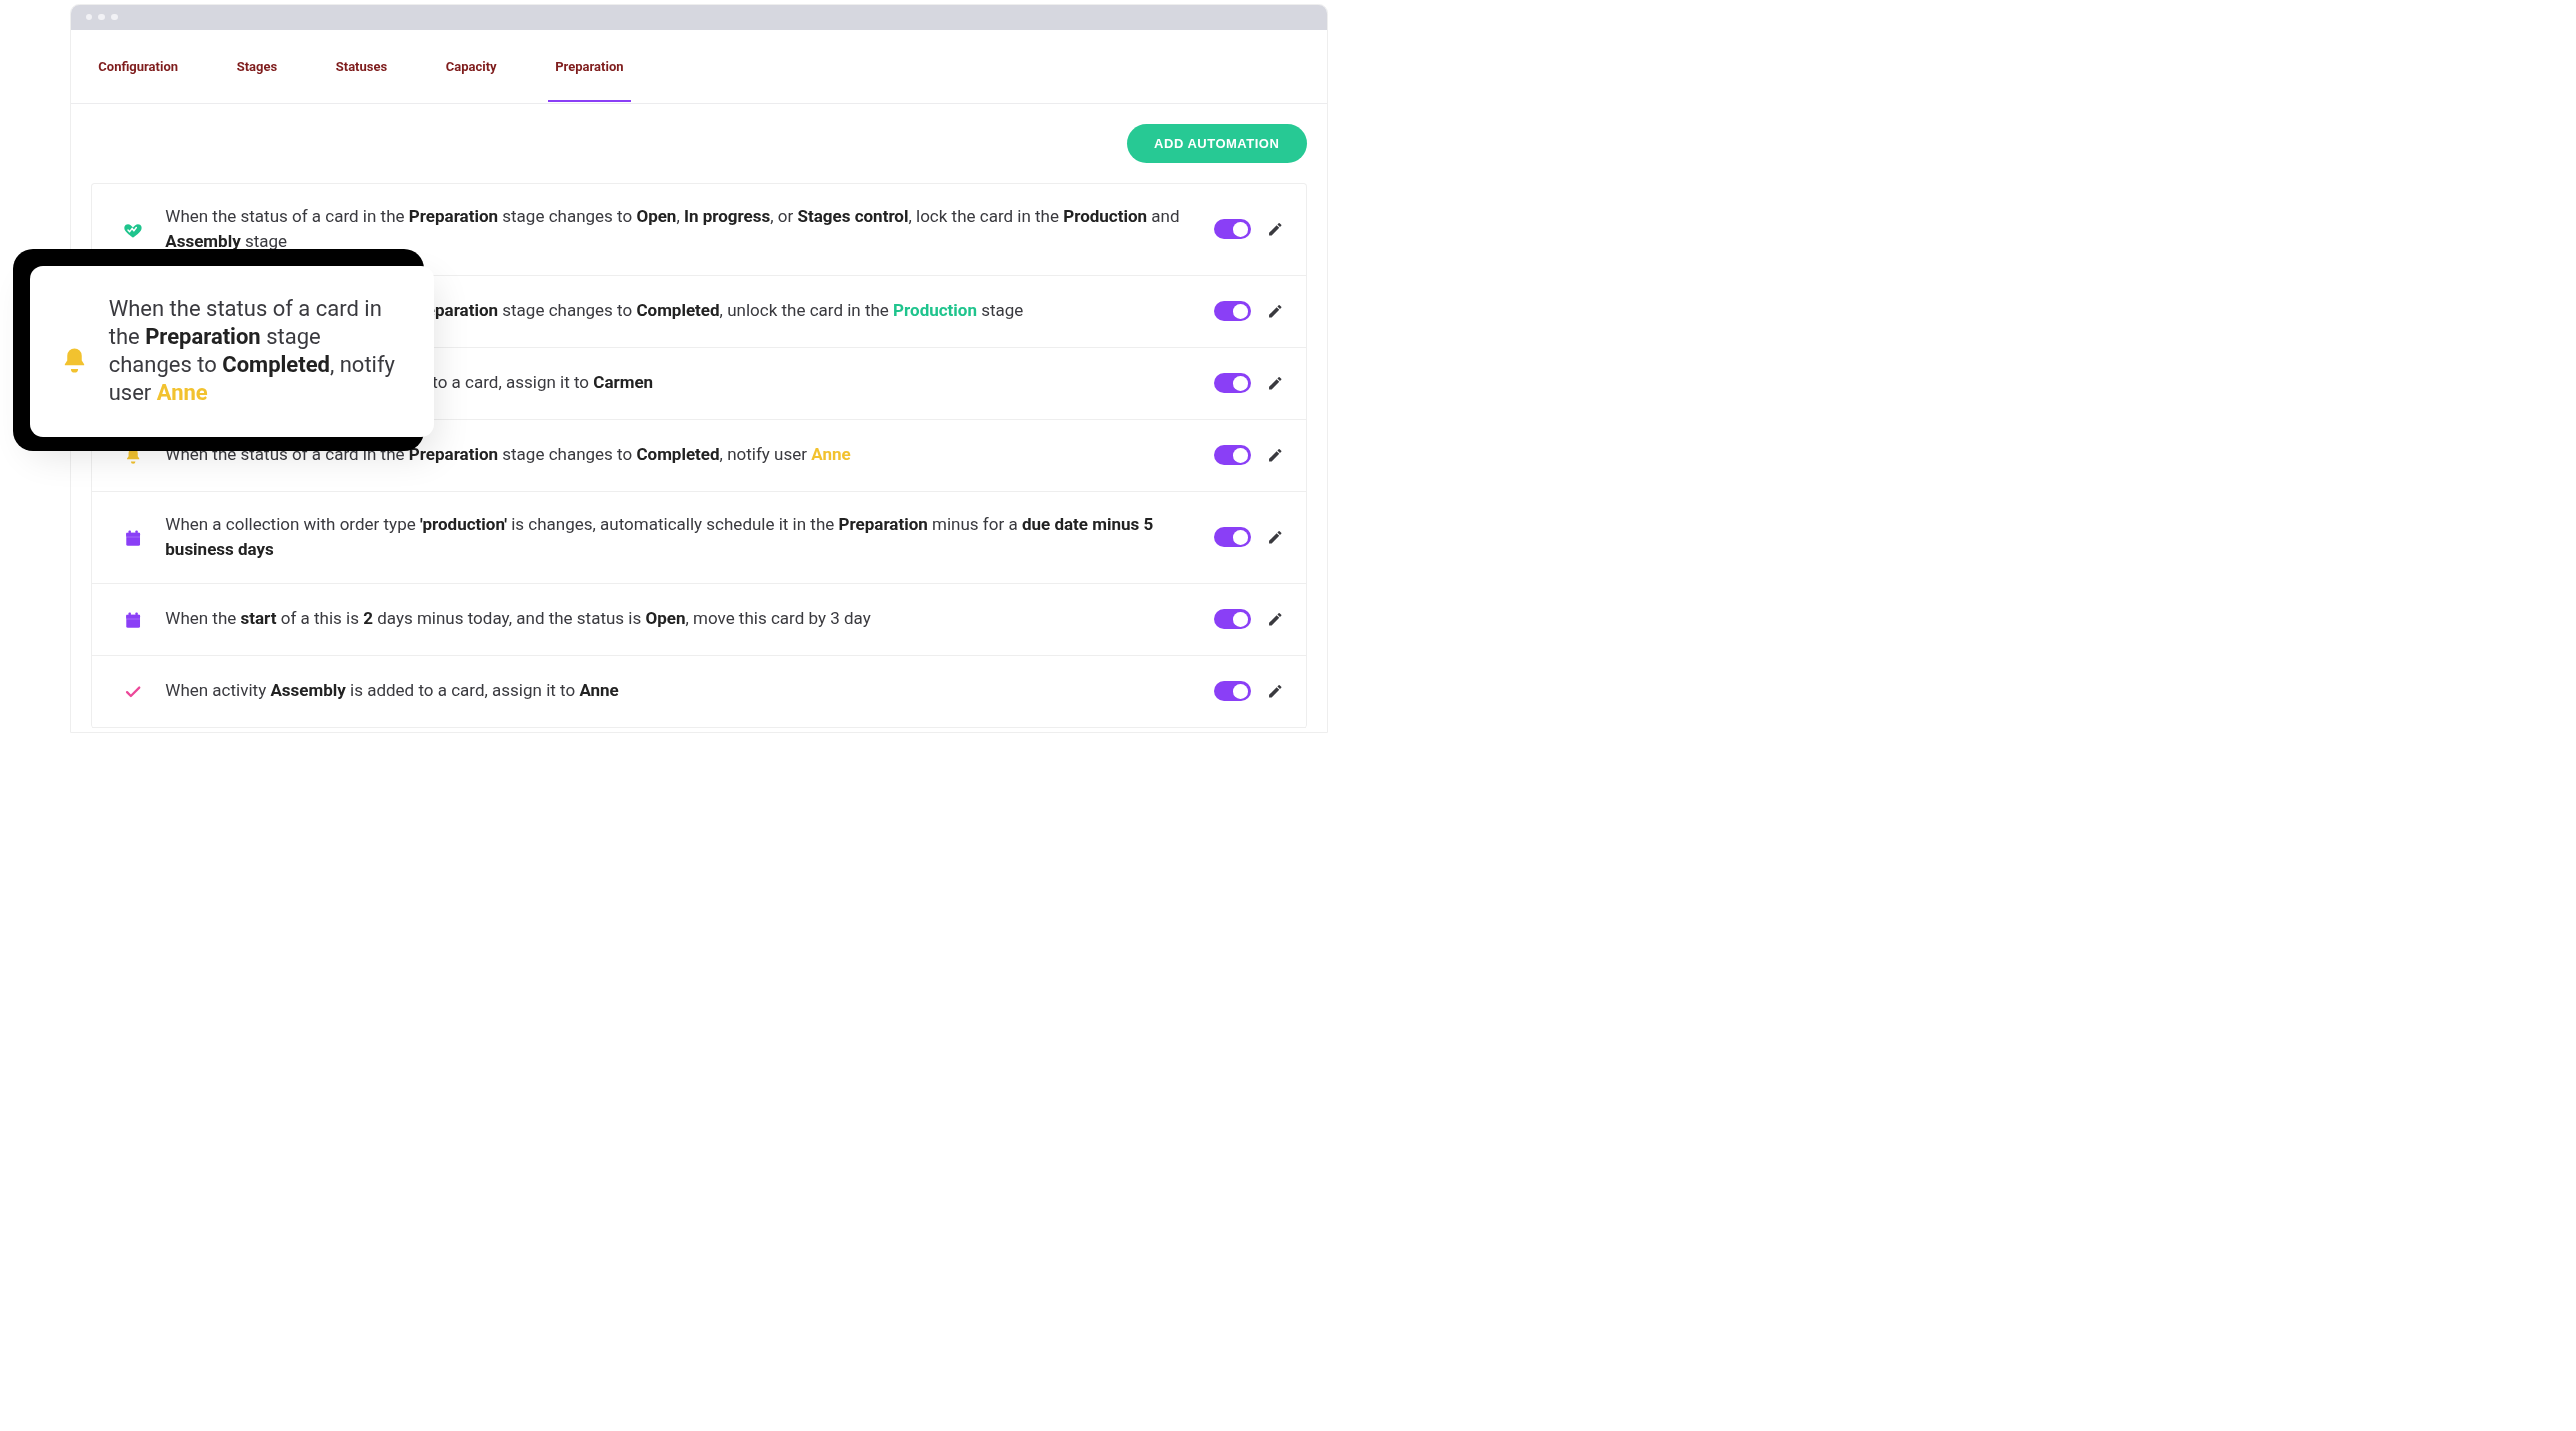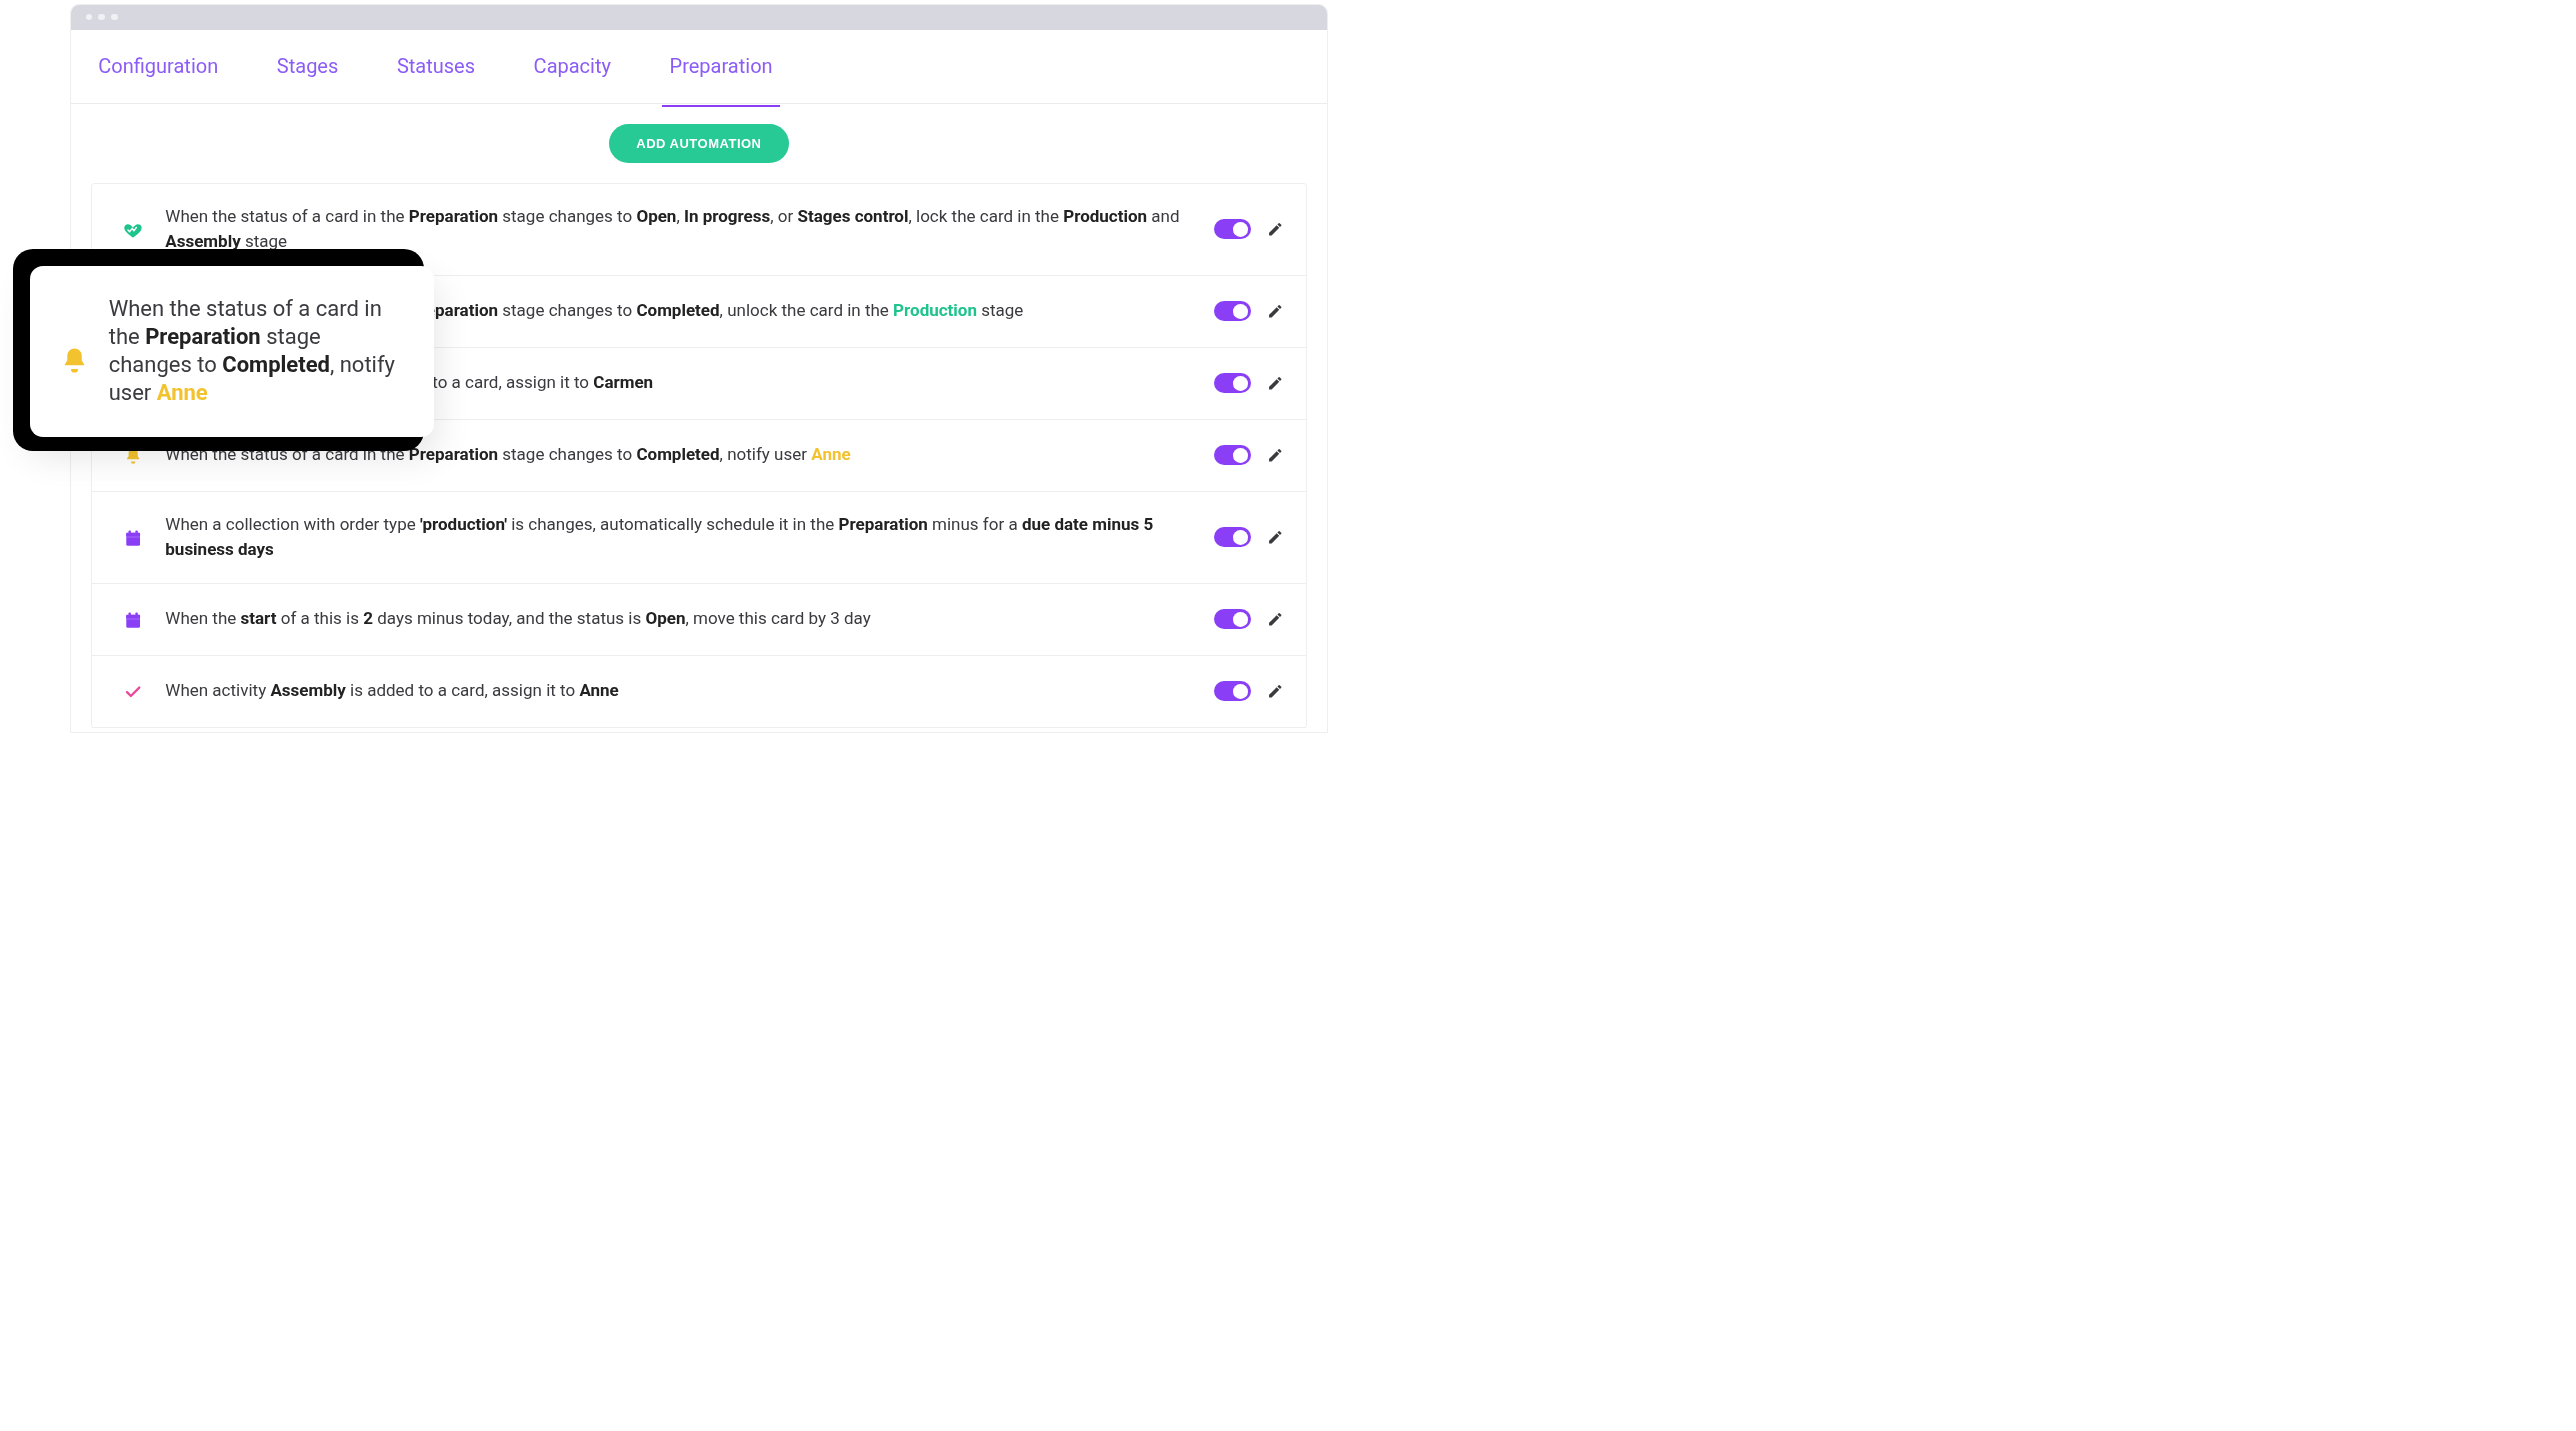--- a/index.html
+++ b/index.html
@@ -30,38 +30,39 @@
 
 .tabs {
   height: 74px;
   border-bottom: 0.9px solid #ececee;
   display: flex;
   align-items: center;
   padding-left: 20px;
   gap: 44px;
 }
 .tab {
-  color: #8b5cf6;
-  font-size: 20px;
+  color: #7f1d1d;
+  font-size: 13px;
   padding: 26.6px 7.3px;
   cursor: pointer;
   position: relative;
+  font-weight: bold;
 }
 .tab.active {
   border-bottom: 2.8px solid #8a3ff6;
   margin-bottom: -1.8px;
 }
 
 
 .content {
   padding: 20px 20px 0 20px;
 }
 .topbar {
   display: flex;
-  justify-content: center;
+  justify-content: flex-end;
   margin-bottom: 20px;
 }
 .add-btn {
   background: #27c994;
   color: #fff;
   border: none;
   border-radius: 20px;
   height: 39px;
   padding: 0 27.5px;
   font-size: 13px;

